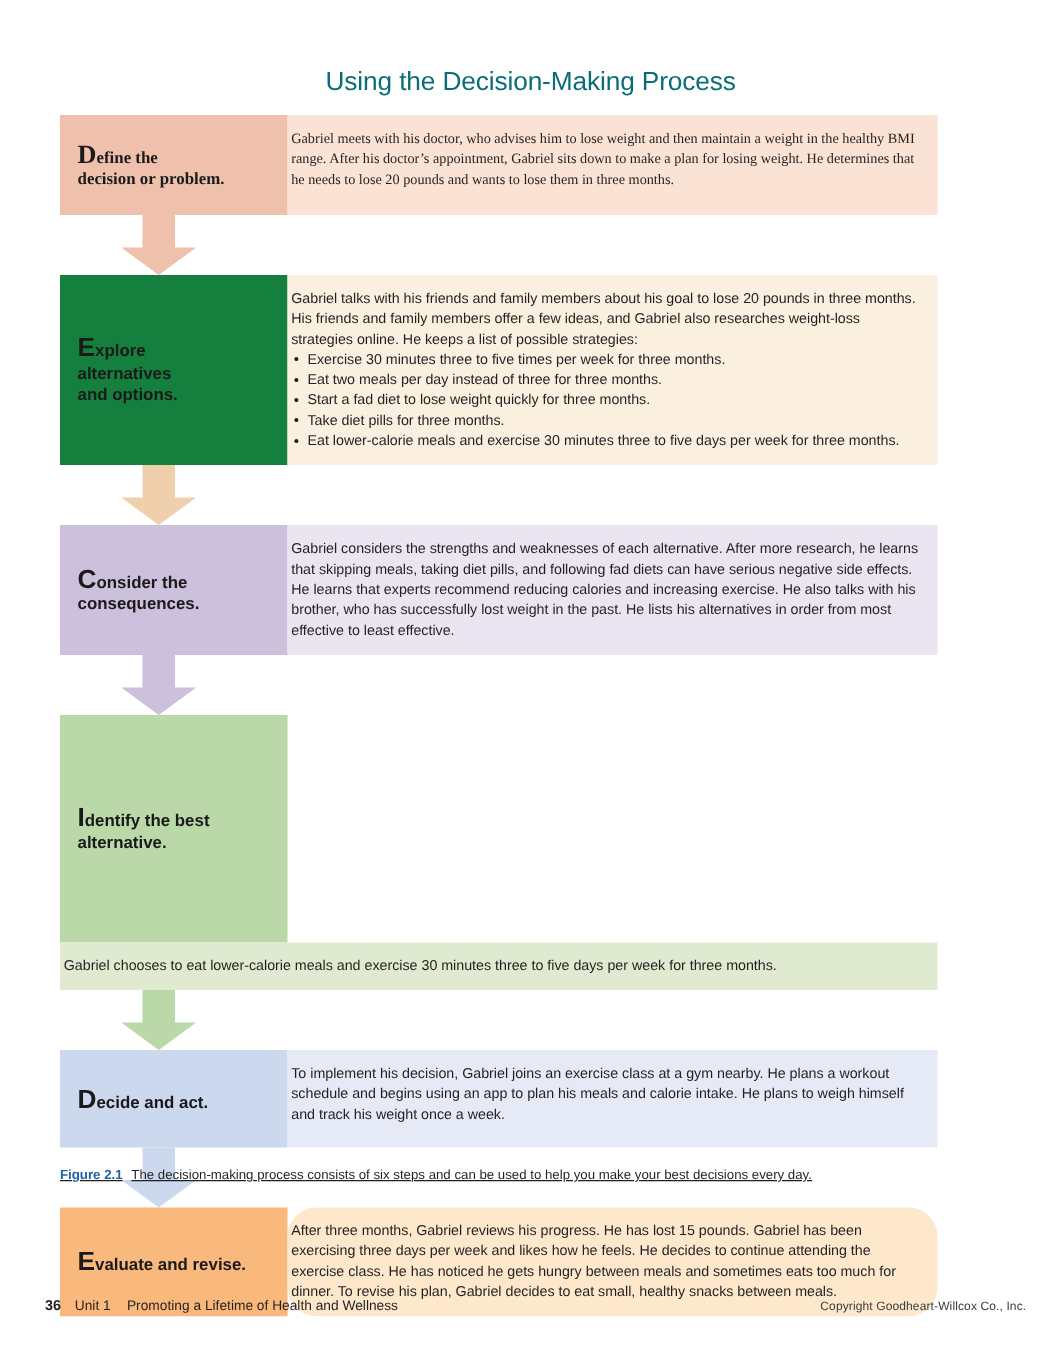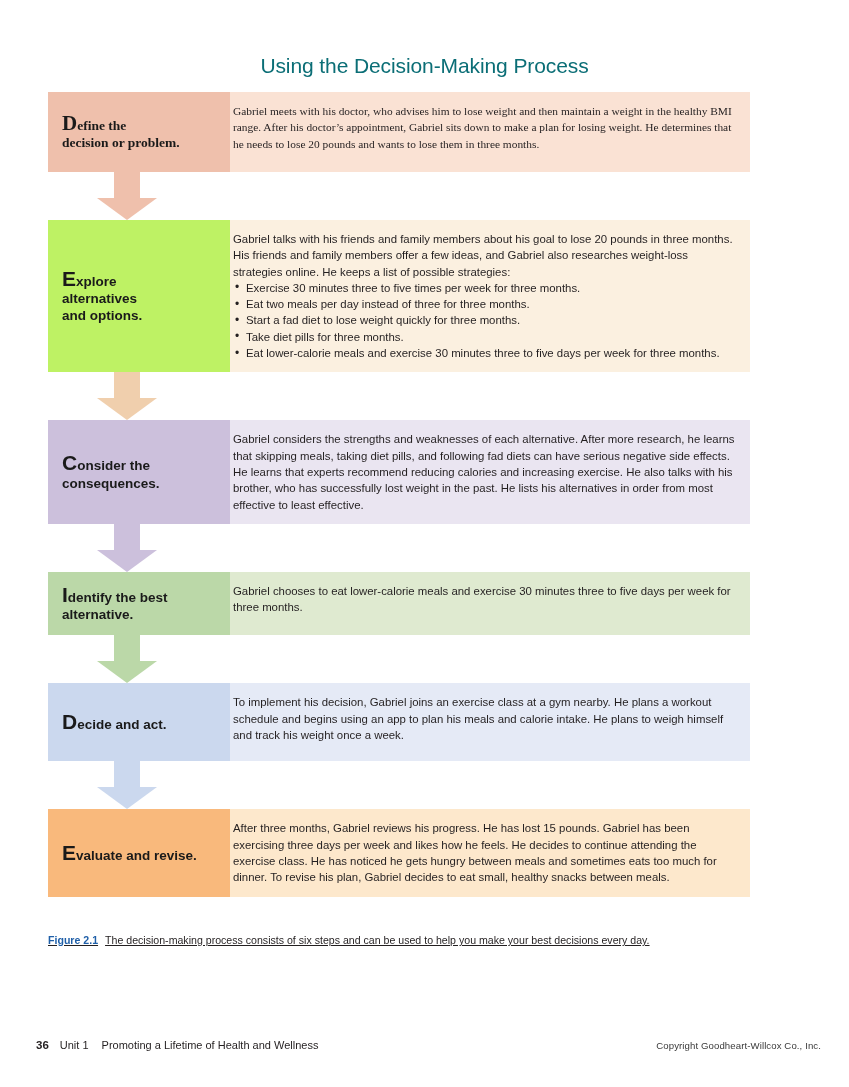--- a/index.html
+++ b/index.html
@@ -198,21 +198,21 @@
           <p>Gabriel meets with his doctor, who advises him to lose weight and then maintain a weight in the healthy BMI range. After his doctor’s appointment, Gabriel sits down to make a plan for losing weight. He determines that he needs to lose 20 pounds and wants to lose them in three months.</p>
         </div>
       </div>
       <div class="connector">
         <div class="arrow" style="color: rgb(239, 192, 172);">
           <div class="shaft" style="background: rgb(239, 192, 172);"></div>
           <div class="head"></div>
         </div>
       </div>
       <div class="step" style="min-height: 152px;">
-        <div class="step-label" style="background: #bef264;">
+        <div class="step-label" style="background: #15803d;">
           <div><span class="cap">E</span><span>xplore</span></div>
           <div>alternatives</div>
           <div>and options.</div>
         </div>
         <div class="step-body" style="background: rgb(251, 240, 224);">
           <p>Gabriel talks with his friends and family members about his goal to lose 20 pounds in three months. His friends and family members offer a few ideas, and Gabriel also researches weight-loss strategies online. He keeps a list of possible strategies:</p>
           <ul>
             <li>Exercise 30 minutes three to five times per week for three months.</li>
             <li>Eat two meals per day instead of three for three months.</li>
             <li>Start a fad diet to lose weight quickly for three months.</li>
@@ -235,21 +235,21 @@
         <div class="step-body" style="background: rgb(234, 229, 241);">
           <p>Gabriel considers the strengths and weaknesses of each alternative. After more research, he learns that skipping meals, taking diet pills, and following fad diets can have serious negative side effects. He learns that experts recommend reducing calories and increasing exercise. He also talks with his brother, who has successfully lost weight in the past. He lists his alternatives in order from most effective to least effective.</p>
         </div>
       </div>
       <div class="connector">
         <div class="arrow" style="color: rgb(204, 192, 220);">
           <div class="shaft" style="background: rgb(204, 192, 220);"></div>
           <div class="head"></div>
         </div>
       </div>
-      <div class="step" style="min-height: 62px;">
+      <div class="step" style="min-height: 62px; flex-direction: column;">
         <div class="step-label" style="background: rgb(187, 216, 168);">
           <div><span class="cap">I</span><span>dentify the best</span></div>
           <div>alternative.</div>
         </div>
         <div class="step-body" style="background: rgb(223, 234, 208);">
           <p>Gabriel chooses to eat lower-calorie meals and exercise 30 minutes three to five days per week for three months.</p>
         </div>
       </div>
       <div class="connector">
         <div class="arrow" style="color: rgb(187, 216, 168);">
@@ -268,21 +268,21 @@
       <div class="connector">
         <div class="arrow" style="color: rgb(203, 216, 238);">
           <div class="shaft" style="background: rgb(203, 216, 238);"></div>
           <div class="head"></div>
         </div>
       </div>
       <div class="step" style="min-height: 78px;">
         <div class="step-label" style="background: rgb(249, 185, 124);">
           <div><span class="cap">E</span><span>valuate and revise.</span></div>
         </div>
-        <div class="step-body" style="background: rgb(253, 232, 204);">
+        <div class="step-body" style="background: rgb(253, 232, 204); border-radius: 23px;">
           <p>After three months, Gabriel reviews his progress. He has lost 15 pounds. Gabriel has been exercising three days per week and likes how he feels. He decides to continue attending the exercise class. He has noticed he gets hungry between meals and sometimes eats too much for dinner. To revise his plan, Gabriel decides to eat small, healthy snacks between meals.</p>
         </div>
       </div>
     </div>
 
   <div class="caption">
     <span class="fig-no">Figure 2.1</span><span>The decision-making process consists of six steps and can be used to help you make your best decisions every day.</span>
   </div>
 
   <div class="footer">

